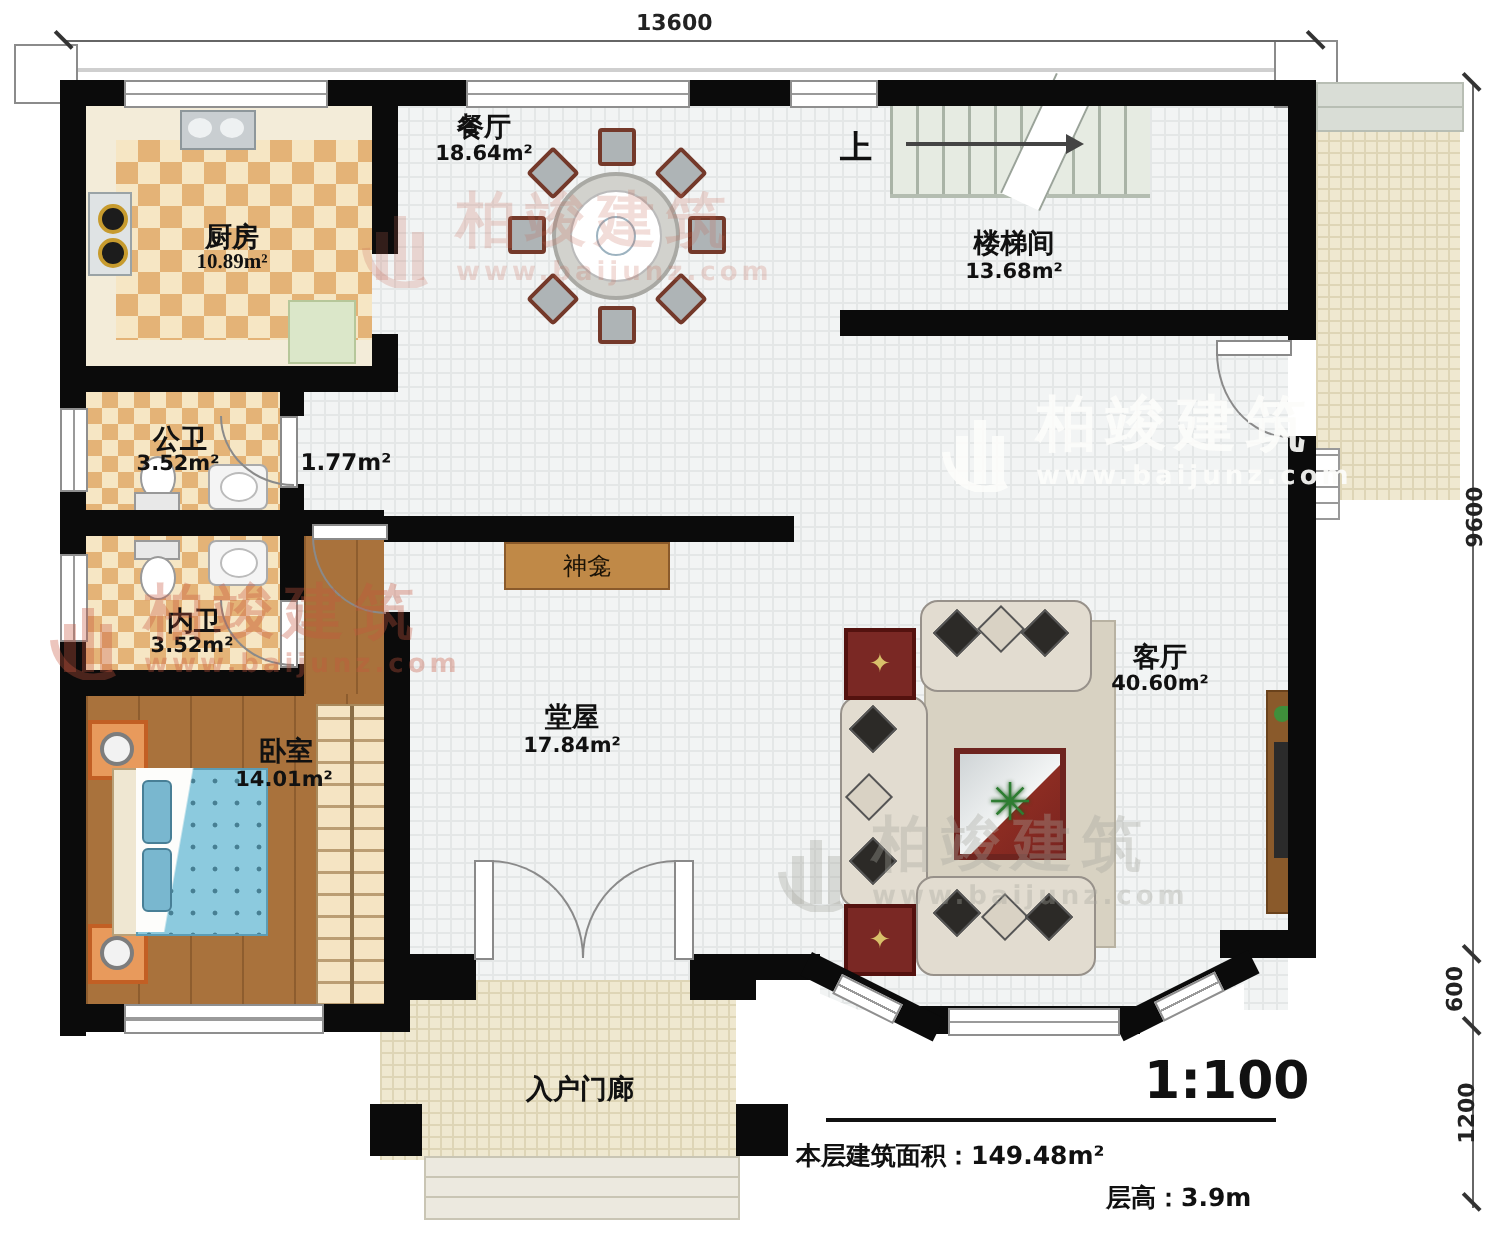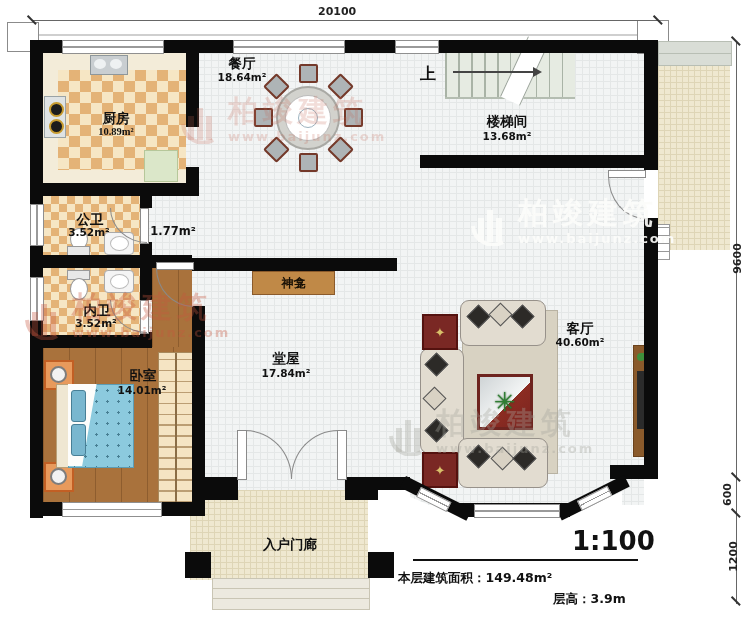--- a/index.html
+++ b/index.html
@@ -153,21 +153,21 @@
     </div>
   <div class="abs redtbl" style="left:422px;top:452px;width:32px;height:32px;">
       <span>✦</span>
     </div>
   <div class="abs furn" style="left:633px;top:345px;width:15px;height:110px;background:#8a5a2b;border:1px solid #6a421c;">
     <div class="abs" style="left:3px;top:25px;width:7px;height:58px;background:#2b2b2b;"></div>
     <div class="abs" style="left:3px;top:7px;width:8px;height:8px;background:#3f8f3b;border-radius:50% 0 50% 50%;"></div>
   </div>
 
   <div class="abs" style="left:252px;top:271px;width:81px;height:22px;background:#c08947;border:1px solid #8a5a2b;z-index:23;display:flex;align-items:center;justify-content:center;">
-    <span style="font-size:12px;font-weight:700;color:#1a1206;">神龛</span>
+    <span style="font-size:12px;font-weight:400;color:#1a1206;">神龛</span>
   </div>
 
   <div class="abs chimney" style="left:7px;top:22px;width:30px;height:28px;"></div>
   <div class="abs chimney" style="left:637px;top:20px;width:30px;height:32px;"></div>
   <div class="abs sill" style="left:30px;top:34px;width:628px;height:2px;"></div>
   <div class="abs gstep" style="left:658px;top:41px;width:72px;height:11px;"></div>
   <div class="abs gstep" style="left:658px;top:53px;width:72px;height:11px;"></div>
   <div class="abs" style="left:648px;top:224px;width:20px;height:34px;background:#fff;border:1px solid #999;background-image:repeating-linear-gradient(0deg,transparent 0 7px,#999 7px 8px);z-index:6;"></div>
   <div class="abs steps" style="left:212px;top:578px;width:156px;height:10px;"></div>
   <div class="abs steps" style="left:212px;top:588px;width:156px;height:10px;"></div>
@@ -243,21 +243,21 @@
   <div class="abs rarea" style="left:142px;top:384px;">14.01m²</div>
   <div class="abs rname" style="left:286px;top:350px;">堂屋</div>
   <div class="abs rarea" style="left:286px;top:367px;">17.84m²</div>
   <div class="abs rname" style="left:580px;top:320px;">客厅</div>
   <div class="abs rarea" style="left:580px;top:336px;">40.60m²</div>
   <div class="abs rname" style="left:290px;top:536px;">入户门廊</div>
 
   <div class="abs dimline" style="left:32px;top:20px;width:626px;height:1px;"></div>
   <div class="abs tick" style="left:26px;top:19px;"></div>
   <div class="abs tick" style="left:652px;top:19px;"></div>
-  <div class="abs dim" style="left:318px;top:5px;">20100</div>
+  <div class="abs dim" style="left:318px;top:5px;">13600</div>
   <div class="abs dimline" style="left:736px;top:42px;width:1px;height:562px;"></div>
   <div class="abs tick" style="left:730px;top:40px;"></div>
   <div class="abs tick" style="left:730px;top:476px;"></div>
   <div class="abs tick" style="left:730px;top:512px;"></div>
   <div class="abs tick" style="left:730px;top:600px;"></div>
   <div class="abs dim" style="left:722px;top:252px;transform:rotate(-90deg);">9600</div>
   <div class="abs dim" style="left:716px;top:488px;transform:rotate(-90deg);">600</div>
   <div class="abs dim" style="left:718px;top:550px;transform:rotate(-90deg);">1200</div>
 
   <div class="abs wm" style="left:24px;top:292px;color:rgba(200,85,62,.34);">

